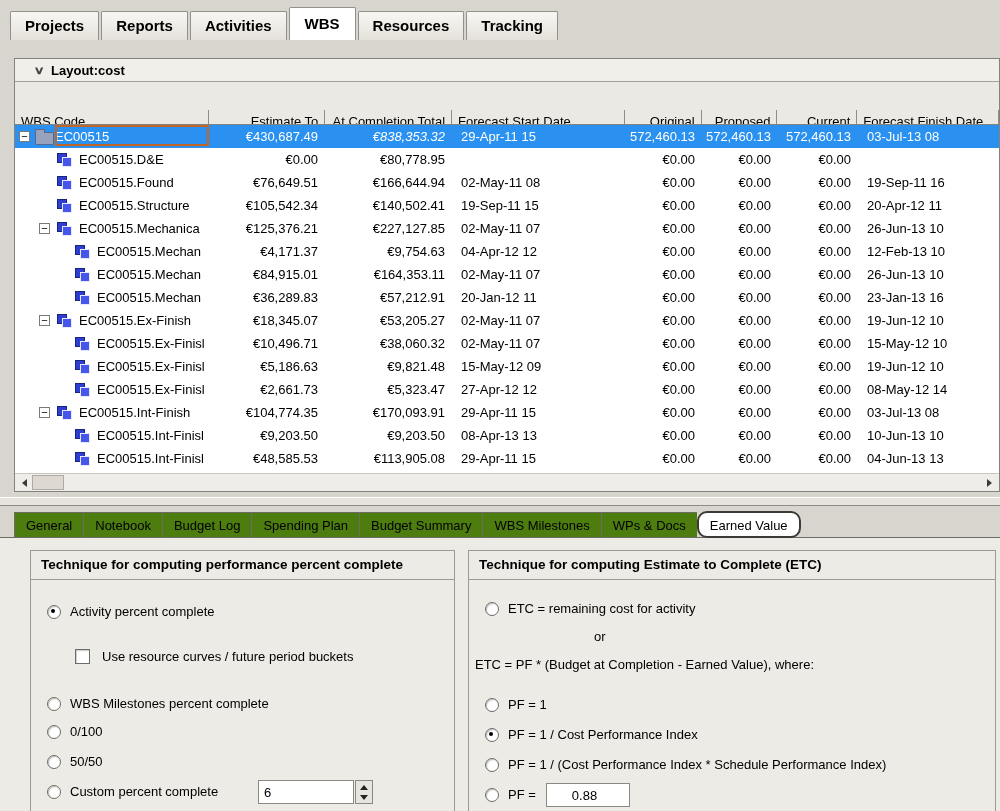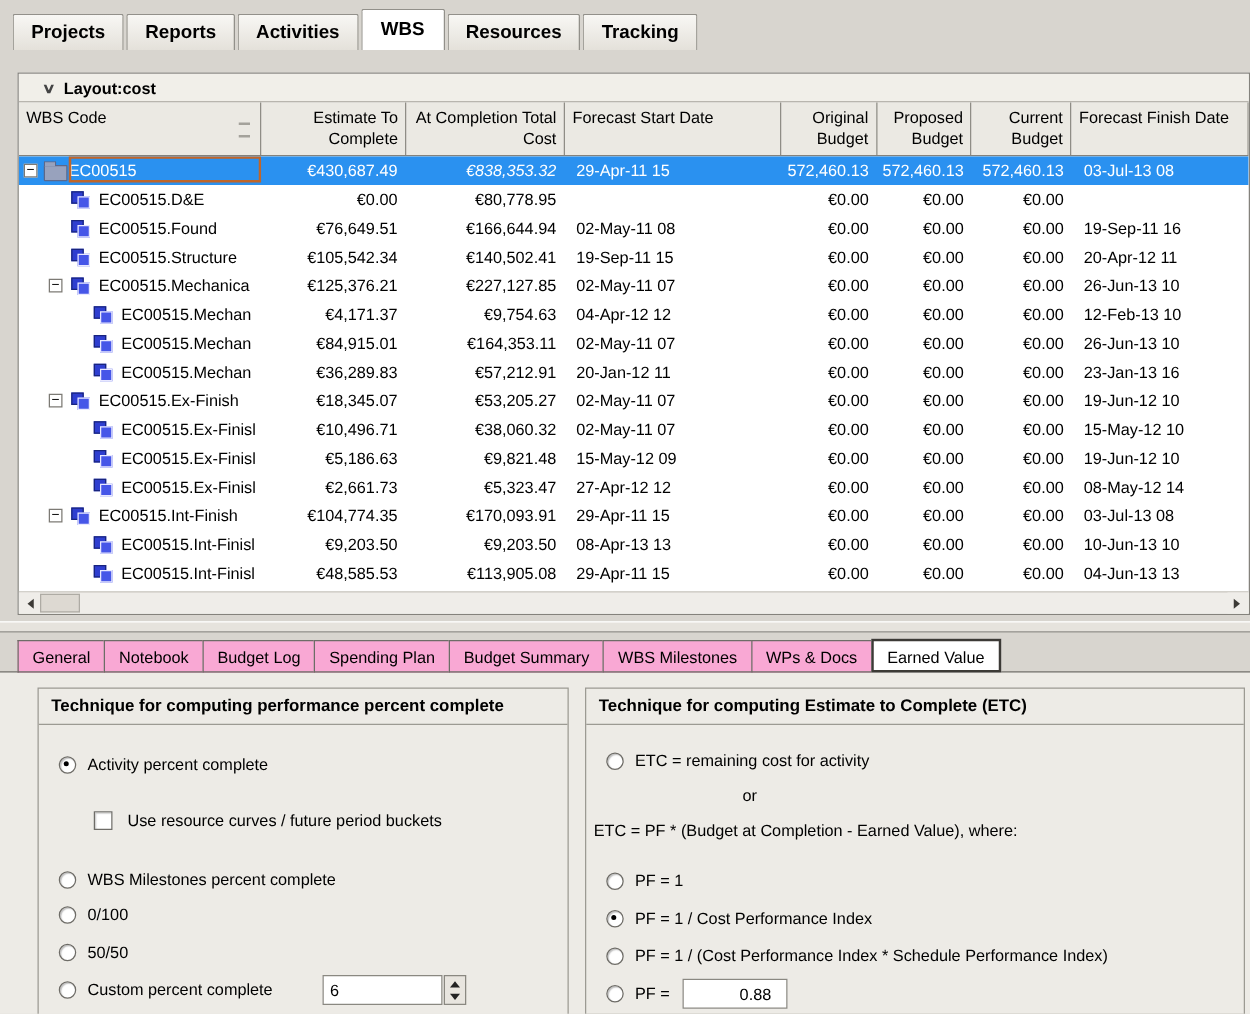--- a/index.html
+++ b/index.html
@@ -22,21 +22,21 @@
     background:#ffffff;border:1px solid #84827c;overflow:hidden;
   }
   #layoutBar{
     height:22px;background:#f1efe9;border-bottom:1px solid #a5a29b;
     display:flex;align-items:center;font-weight:bold;font-size:13px;
   }
   #layoutChevron{margin:0 8px 0 20px;font-size:11px;color:#444;transform:scaleX(1.4);}
   #headerRow{height:42px;background:#ebe9e3;border-bottom:1px solid #84827c;display:flex;}
   .hcell{
     font-size:13px;padding:3px 6px 0 6px;border-right:1px solid #8f8d86;
-    box-sizing:border-box;line-height:17px;overflow:hidden;position:relative;
+    box-sizing:border-box;line-height:17px;overflow:hidden;position:relative;margin-top:28px;
   }
   .hcell.right{text-align:right;}
   #hdrFilterIcon{
     position:absolute;right:8px;top:16px;width:9px;height:8px;opacity:.55;
     border-top:2px solid #6b6962;border-bottom:2px solid #6b6962;
   }
   #rowsArea{position:relative;height:344px;overflow:hidden;}
   .trow{height:23px;display:flex;align-items:center;font-size:13px;white-space:nowrap;}
   .trow.sel{background:#2a91f0;color:#ffffff;}
   .cell{box-sizing:border-box;overflow:hidden;flex:none;height:23px;display:flex;align-items:center;}
@@ -72,24 +72,24 @@
   #hThumb{width:32px;height:15px;background:#ddd9d2;border:1px solid #aeaba4;box-sizing:border-box;}
   #hTrack{flex:1;}
   
   #splitter{
     position:absolute;left:0;top:497px;width:1000px;height:7px;
     background:#e6e3dd;border-top:1px solid #ffffff;border-bottom:1px solid #8f8d88;
   }
   
   #detailTabs{position:absolute;left:14px;top:511px;height:27px;display:flex;align-items:flex-end;z-index:2;}
   .dtab{
-    font-size:13px;padding:5px 11px;background:#f9a8d4;border:1px solid #6e6c67;
+    font-size:13px;padding:5px 11px;background:#4d7c0f;border:1px solid #6e6c67;
     border-right:none;white-space:nowrap;cursor:default;box-sizing:border-box;height:26px;
   }
-  .dtab:last-child{border-right:1px solid #6e6c67;}
+  .dtab:last-child{border-right:1px solid #6e6c67;border-radius:10px;}
   .dtab.active{background:#ffffff;border:2px solid #3c3a36;height:27px;font-size:13px;}
   #detailPanel{
     position:absolute;left:0;top:537px;width:1000px;height:274px;
     background:#edebe6;border-top:1px solid #6e6c67;
   }
   
   .groupbox{position:absolute;border:1px solid #9c9a93;background:#edebe6;box-sizing:border-box;}
   .gtitle{
     height:28px;line-height:28px;border-bottom:1px solid #9c9a93;
     font-weight:bold;font-size:13.5px;padding-left:10px;white-space:nowrap;overflow:hidden;
@@ -439,16 +439,16 @@
       </div>
       <div class="opt" style="top: 206px; left: 16px;">
         <span class="radio"></span>
         <span>PF = 1 / (Cost Performance Index * Schedule Performance Index)</span>
       </div>
       <div class="opt" style="top: 236px; left: 16px;">
         <span class="radio"></span>
         <span>PF =</span>
       </div>
       <div class="field" style="left: 77px; top: 232px; width: 84px; height: 24px;">
-        <input value="0.88" style="text-align: right; padding-right: 12px;">
+        <input value="0.88" style="text-align: center; padding-right: 12px;">
       </div>
     </div>
 </div>
 
 </body></html>

